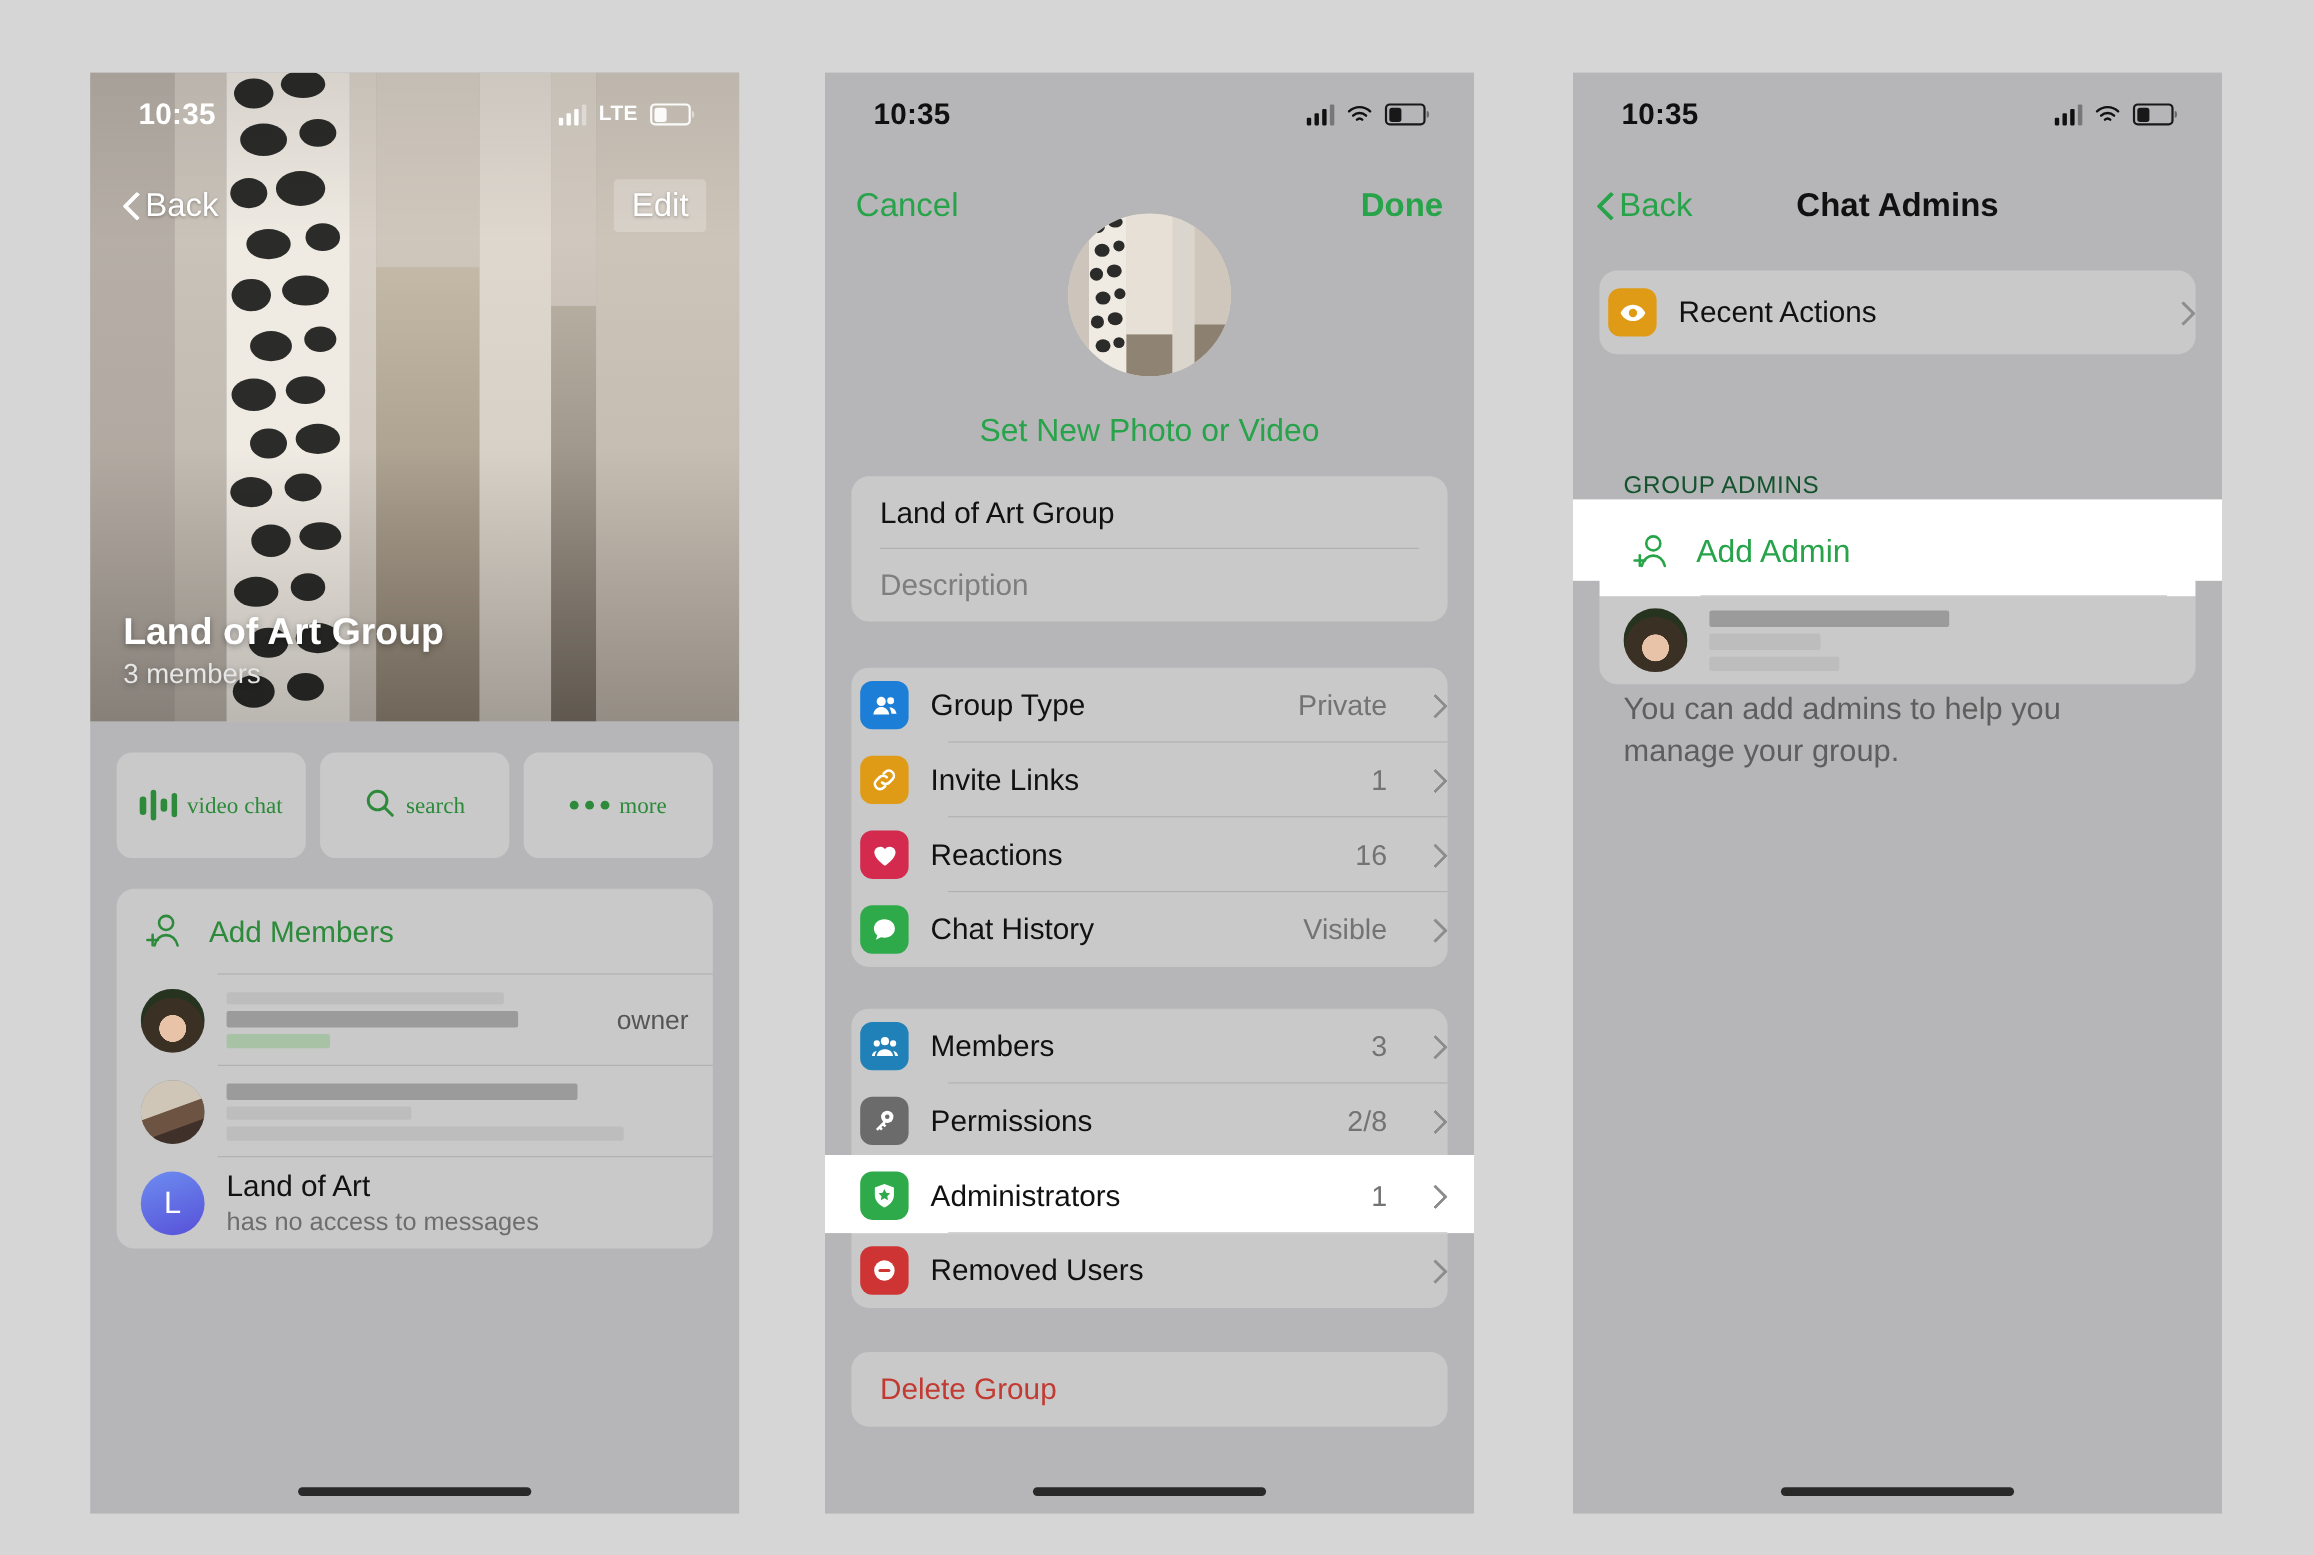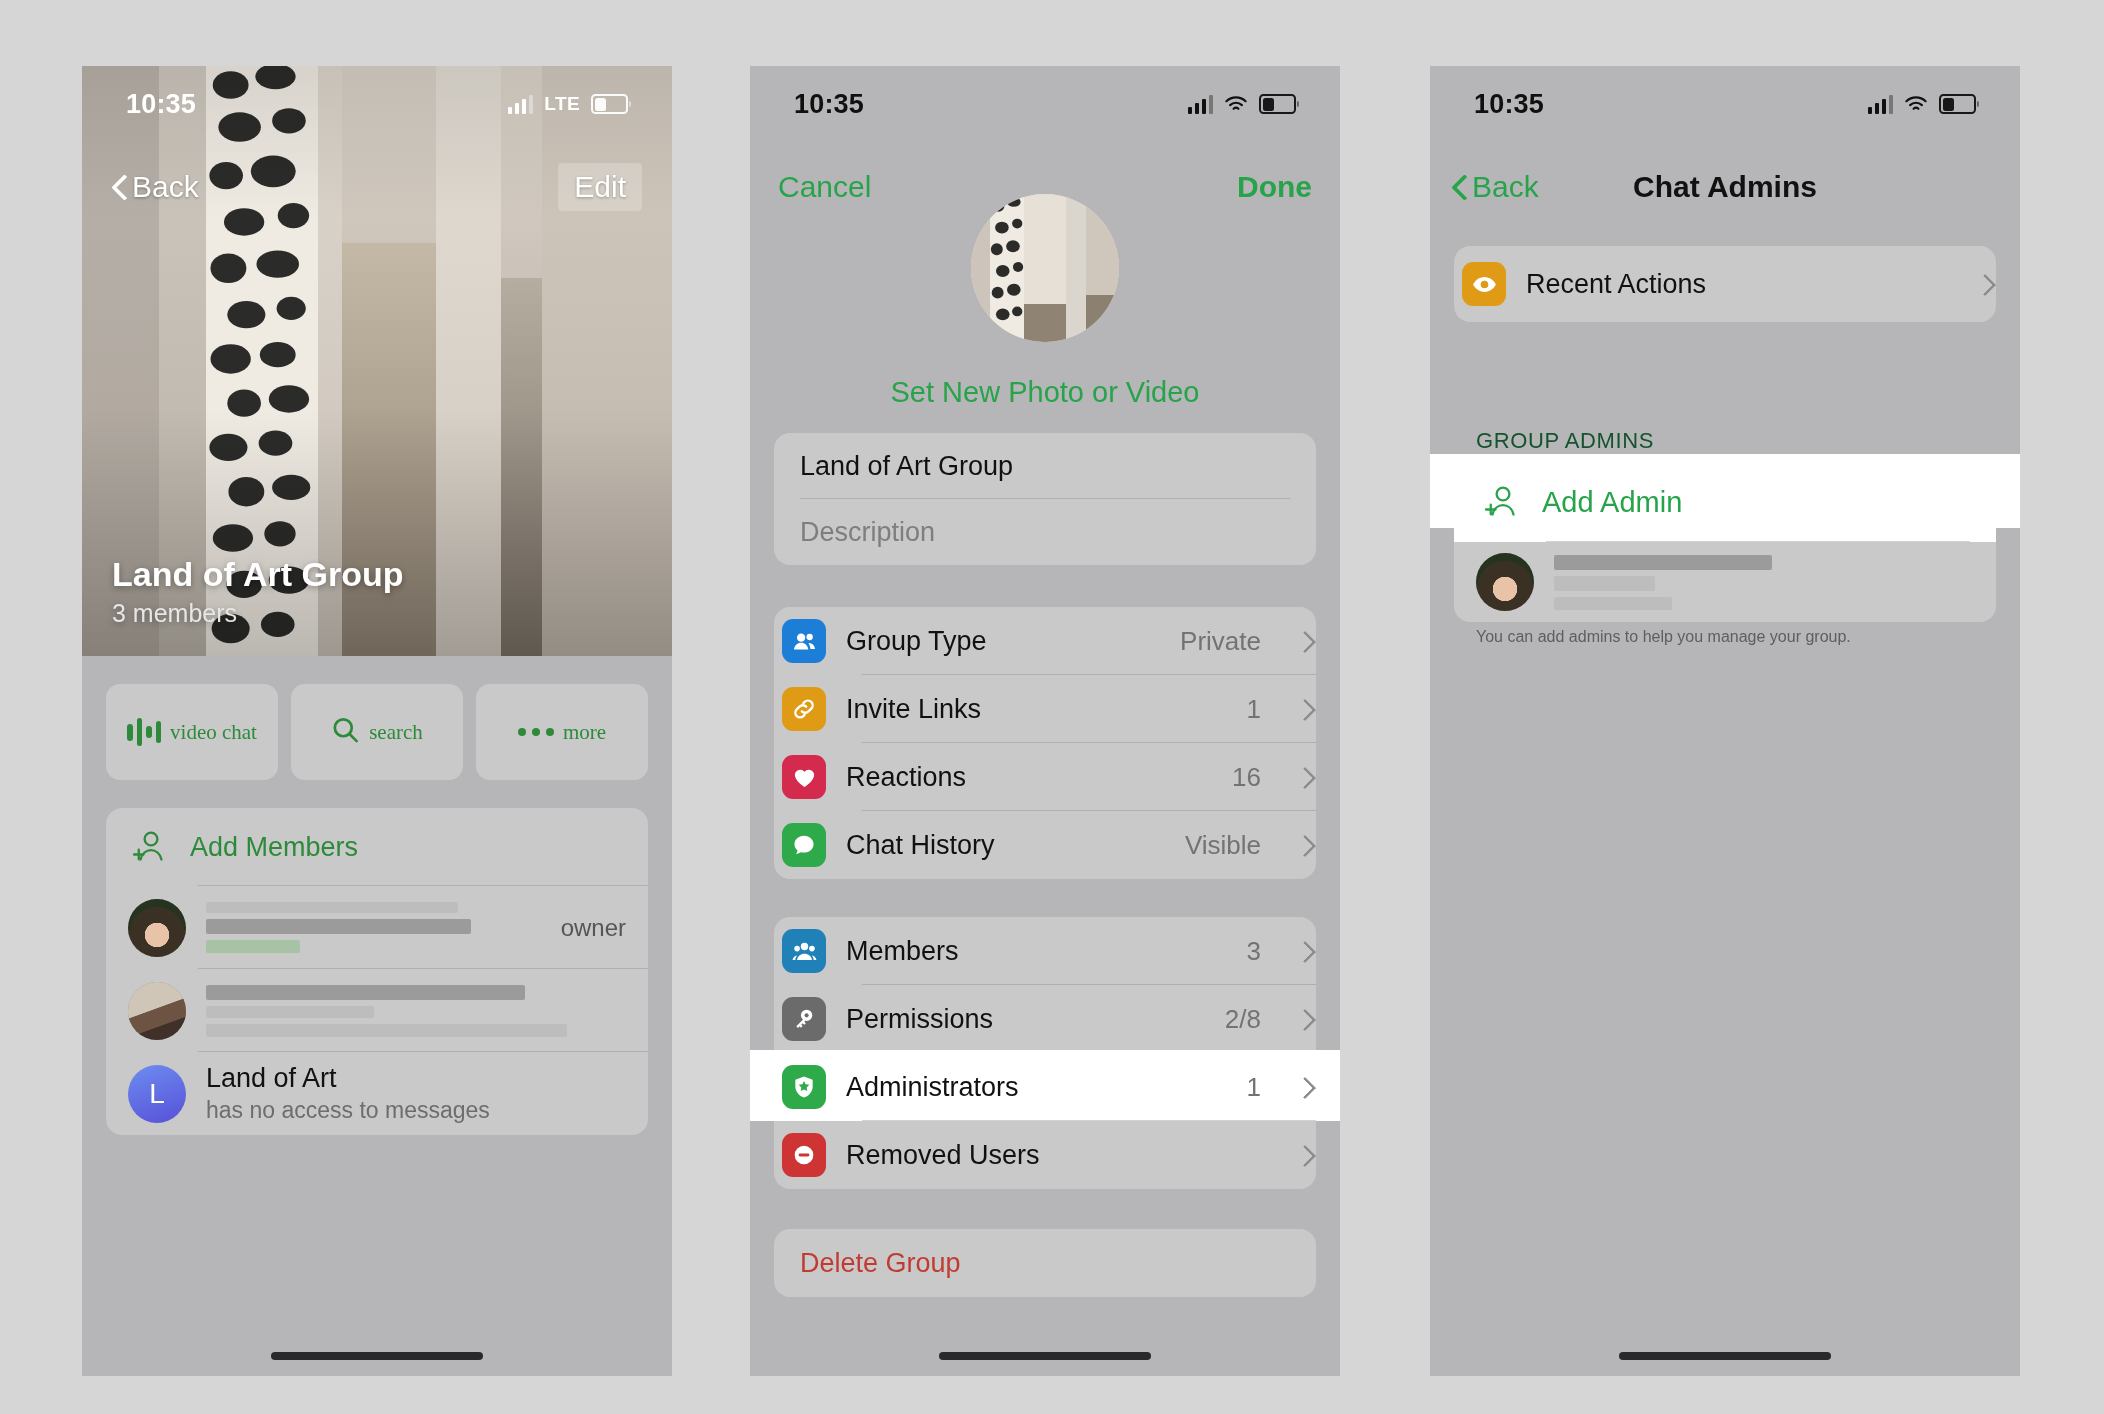--- a/index.html
+++ b/index.html
@@ -154,21 +154,21 @@
   
   .hl{
     position:absolute;background:#ffffff;z-index:9;pointer-events:none;
   }
 
   
   .navbar3{position:absolute;top:88px;left:0;right:0;height:66px;
     display:flex;align-items:center;padding:0 22px;box-sizing:border-box;z-index:5;}
   .navtitle3{position:absolute;left:0;right:0;text-align:center;font-size:30px;font-weight:bold;color:#111;}
   .sectionhdr{position:absolute;left:46px;font-size:22px;color:#14532d;letter-spacing:.6px;}
-  .footnote{position:absolute;left:46px;right:40px;font-size:16px;color:#5e5e5e;line-height:1.35;}
+  .footnote{position:absolute;left:46px;right:40px;font-size:28px;color:#5e5e5e;line-height:1.35;}
   .addadmin{height:80px;display:flex;align-items:center;gap:22px;padding:0 26px;
     box-sizing:border-box;color:#27a34a;font-size:29px;position:relative;}
 
   .homebar{position:absolute;bottom:16px;left:50%;transform:translateX(-50%);
     width:212px;height:8px;border-radius:5px;background:#111;opacity:.85;}
 </style>
 </head>
 <body>
 
 <div class="stage">

